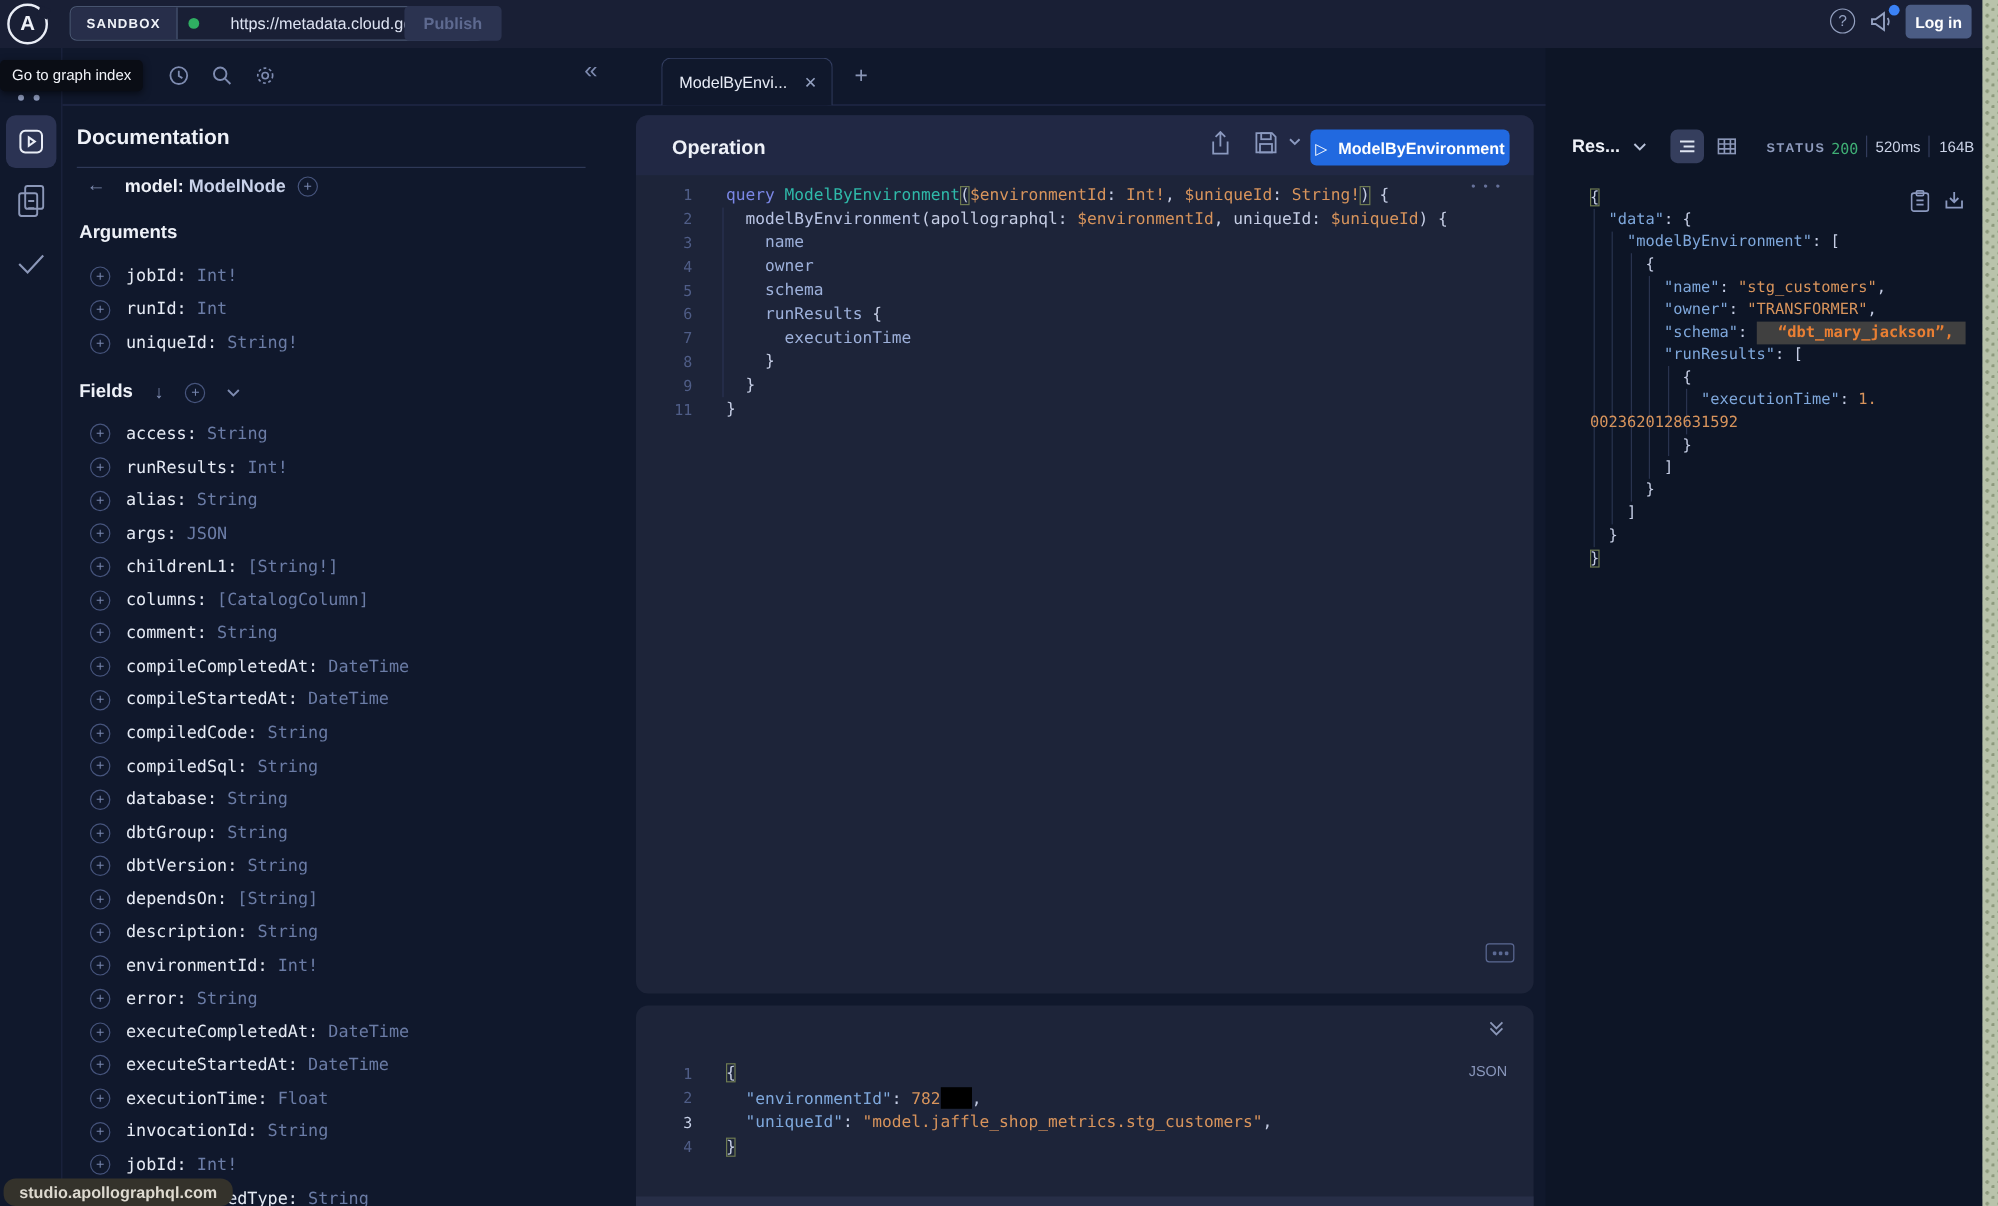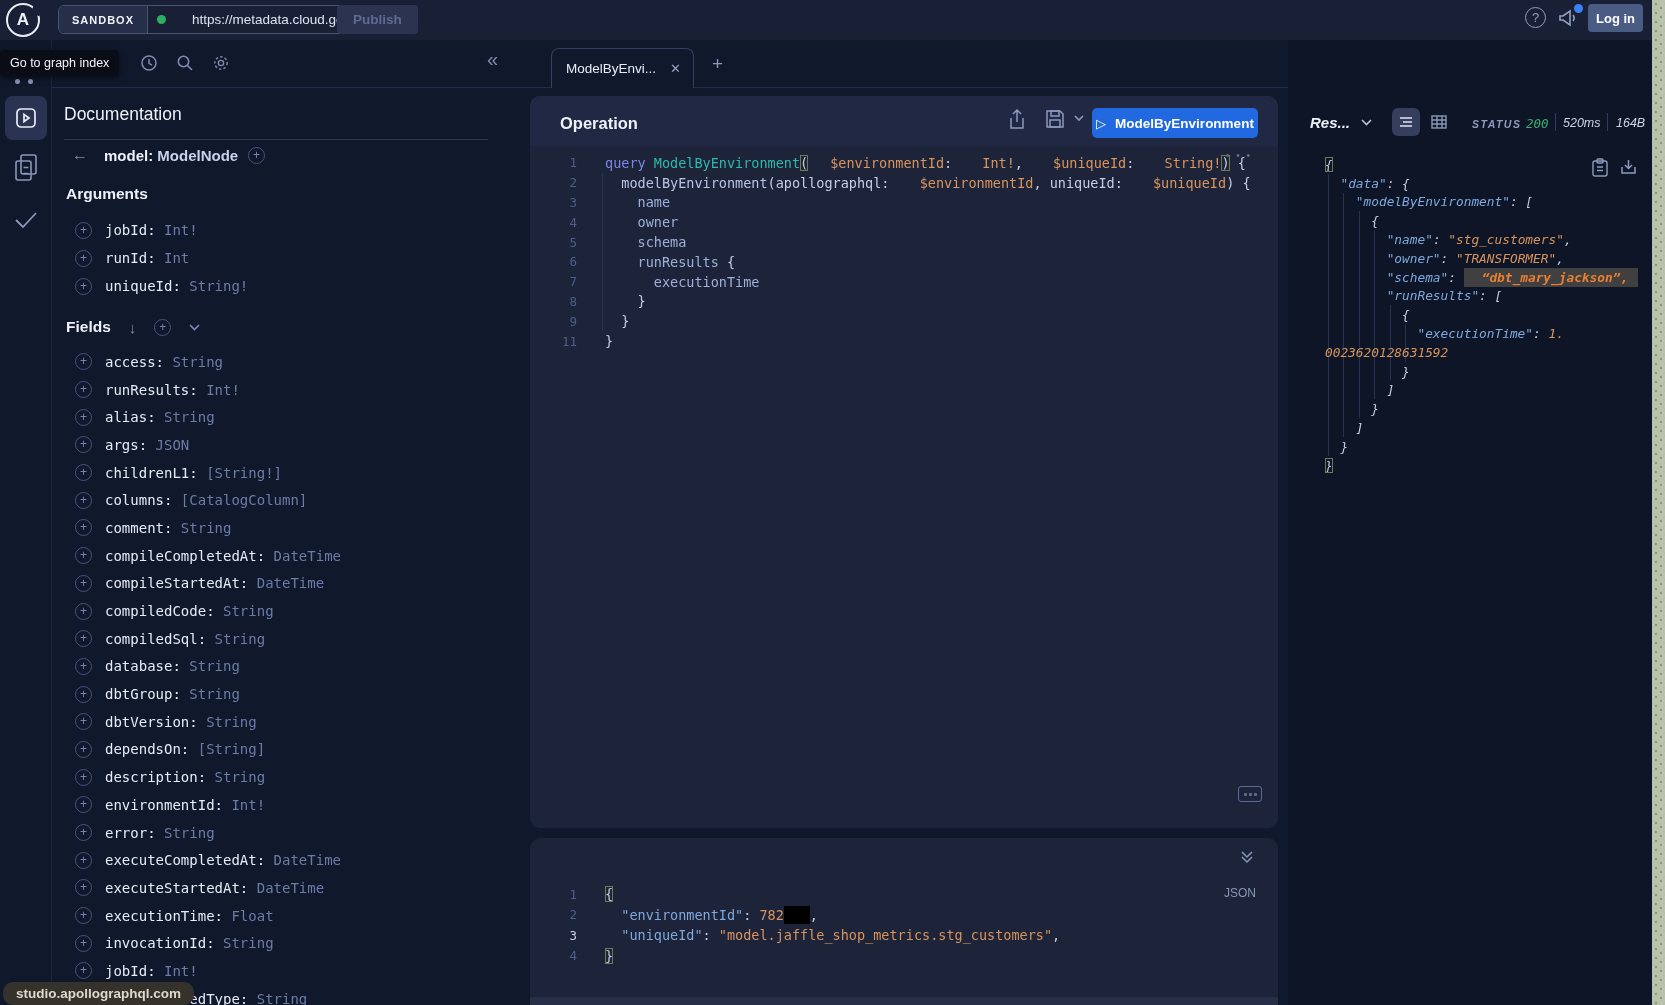--- a/index.html
+++ b/index.html
@@ -47,21 +47,21 @@
   #rail-checks{left:13px;top:168px;width:26px;height:24px;}
   
   #tooltip{left:0;top:50px;background:var(--tooltip-bg);border-radius:4px;padding:6px 10px;
         font-size:12.5px;color:#f2f4f9;z-index:50;box-shadow:0 2px 6px rgba(0,0,0,.5);}
   #status-pill{left:3px;top:982px;background:#34322b;border-radius:10px;padding:4px 13px;
         font-size:13.5px;font-weight:bold;color:#ddd9cf;z-index:50;}
   
   #sidebar{left:52px;top:40px;width:464px;height:965px;overflow:hidden;}
   .tb-icon{position:absolute;top:14px;color:#7e8bb0;}
   #collapse-btn{position:absolute;right:18px;top:8px;font-size:20px;color:#7e8bb0;}
-  #doc-title{left:12px;top:64px;font-size:17.5px;font-weight:normal;}
+  #doc-title{left:12px;top:64px;font-size:17.5px;font-weight:bold;}
   #doc-divider{left:12px;top:99px;width:424px;border-top:1px solid #2e3857;}
   #model-row{left:0;top:102px;width:464px;height:26px;display:flex;align-items:center;}
   #back-arrow{position:absolute;left:20px;font-size:16px;color:#7e8bb0;}
   #model-name{position:absolute;left:52px;font-size:15px;font-weight:bold;}
   #model-name .mt{color:#c9d2ea;}
   #model-add{position:absolute;left:196px;}
   .sec-title{font-size:15.5px;font-weight:bold;}
   #args-title{left:14px;top:145px;}
   #doc-args{left:0;top:176px;width:464px;}
   #fields-header{left:14px;top:278px;display:flex;align-items:center;gap:18px;}
@@ -93,21 +93,21 @@
         color:#fff;font-weight:bold;font-size:13.5px;}
   #run-play{font-size:13px;font-weight:normal;}
   #op-menu{position:absolute;left:696px;top:54px;color:#66719a;font-size:10px;letter-spacing:2px;}
   .code{position:absolute;font-family:"DejaVu Sans Mono",monospace;}
   #op-code{left:0;top:57px;width:748px;}
   #op-code .code-line{height:19.8px;font-size:13.5px;}
   .code-line{display:flex;align-items:center;}
   .lnum{width:47px;text-align:right;color:var(--lnum);font-size:12.5px;flex:0 0 auto;}
   .lnum.bright{color:#c8d1e8;}
   .ltext{margin-left:28px;white-space:pre;}
-  .tk-kw{color:var(--kw);} .tk-op{color:var(--opname);} .tk-v{color:var(--code-orange);margin-left:22px;}
+  .tk-kw{color:var(--kw);} .tk-op{color:var(--opname);} .tk-v{color:var(--code-orange);}
   .tk-p{color:var(--punct);} .tk-fld{color:var(--fld);} .tk-fn{color:var(--fn);}
   .tk-key{color:var(--key-blue);} .tk-str{color:var(--code-orange);} .tk-num{color:var(--code-orange);}
   .tk-bx{color:var(--punct);outline:1px solid #6e7b52;outline-offset:-1px;}
   .tk-hl{background:#404040;color:#ea7f33;font-weight:bold;padding:2px 10px 2px 18px;}
   .tk-redact{display:inline-block;width:26px;height:18px;background:#000;vertical-align:-4px;}
   #op-guide{left:72px;top:77px;width:1px;height:158px;background:var(--border);}
   #kbd-btn{left:708px;top:690px;width:24px;height:16px;border:1px solid #5c6a94;border-radius:3px;
         display:flex;align-items:center;justify-content:center;gap:2px;}
   #kbd-btn i{width:3px;height:3px;background:#5c6a94;border-radius:1px;}
   
@@ -116,21 +116,21 @@
   #var-tab-active{background:#333c5b;border-radius:6px;padding:7px 14px;font-size:13.5px;font-weight:bold;color:#f0f3f9;}
   .var-tab{font-size:14px;color:#6d7ba3;}
   #new-badge{border:1.5px solid #cfd5e6;border-radius:10px;padding:2px 8px;font-size:10.5px;
         font-weight:bold;color:#eef1f8;margin-left:-10px;}
   #var-collapse{position:absolute;right:24px;top:12px;color:#8b97b8;}
   #var-format{position:absolute;right:22px;top:48px;font-size:12px;color:#8a97bb;}
   #var-code{left:0;top:46px;width:748px;}
   #var-code .code-line{height:20.5px;font-size:13.5px;}
   #var-footer{position:absolute;left:0;bottom:0;width:748px;height:8px;background:#272e47;}
   
-  #response{left:1288px;top:40px;width:364px;height:965px;background:var(--response-bg);font-style:italic;}
+  #response{left:1288px;top:40px;width:364px;height:965px;background:var(--response-bg);}
   #res-title{position:absolute;left:22px;top:74px;font-size:15px;font-weight:bold;display:flex;gap:11px;align-items:center;color:#eef1f8;}
   .res-toggle{position:absolute;display:flex;align-items:center;justify-content:center;}
   #res-toggle-list{left:104px;top:68px;width:28px;height:28px;background:#353e5d;border-radius:6px;color:#dfe5f2;}
   #res-toggle-table{left:140px;top:71px;width:22px;height:22px;color:#8b97b8;}
   #res-status-label{position:absolute;left:184px;top:78px;font-size:10.5px;letter-spacing:1.5px;color:#8e9bbd;font-weight:bold;}
   #res-status-code{position:absolute;left:238px;top:76px;font-size:12.5px;color:var(--status-green);font-family:"DejaVu Sans Mono",monospace;}
   .res-sep{position:absolute;top:73px;width:1px;height:18px;background:#323c5c;}
   #res-duration{position:absolute;left:275px;top:76px;font-size:12.5px;color:#ccd4e8;}
   #res-size{position:absolute;left:328px;top:76px;font-size:12.5px;color:#ccd4e8;}
   .res-icon{position:absolute;top:118px;color:#8b99bf;}

